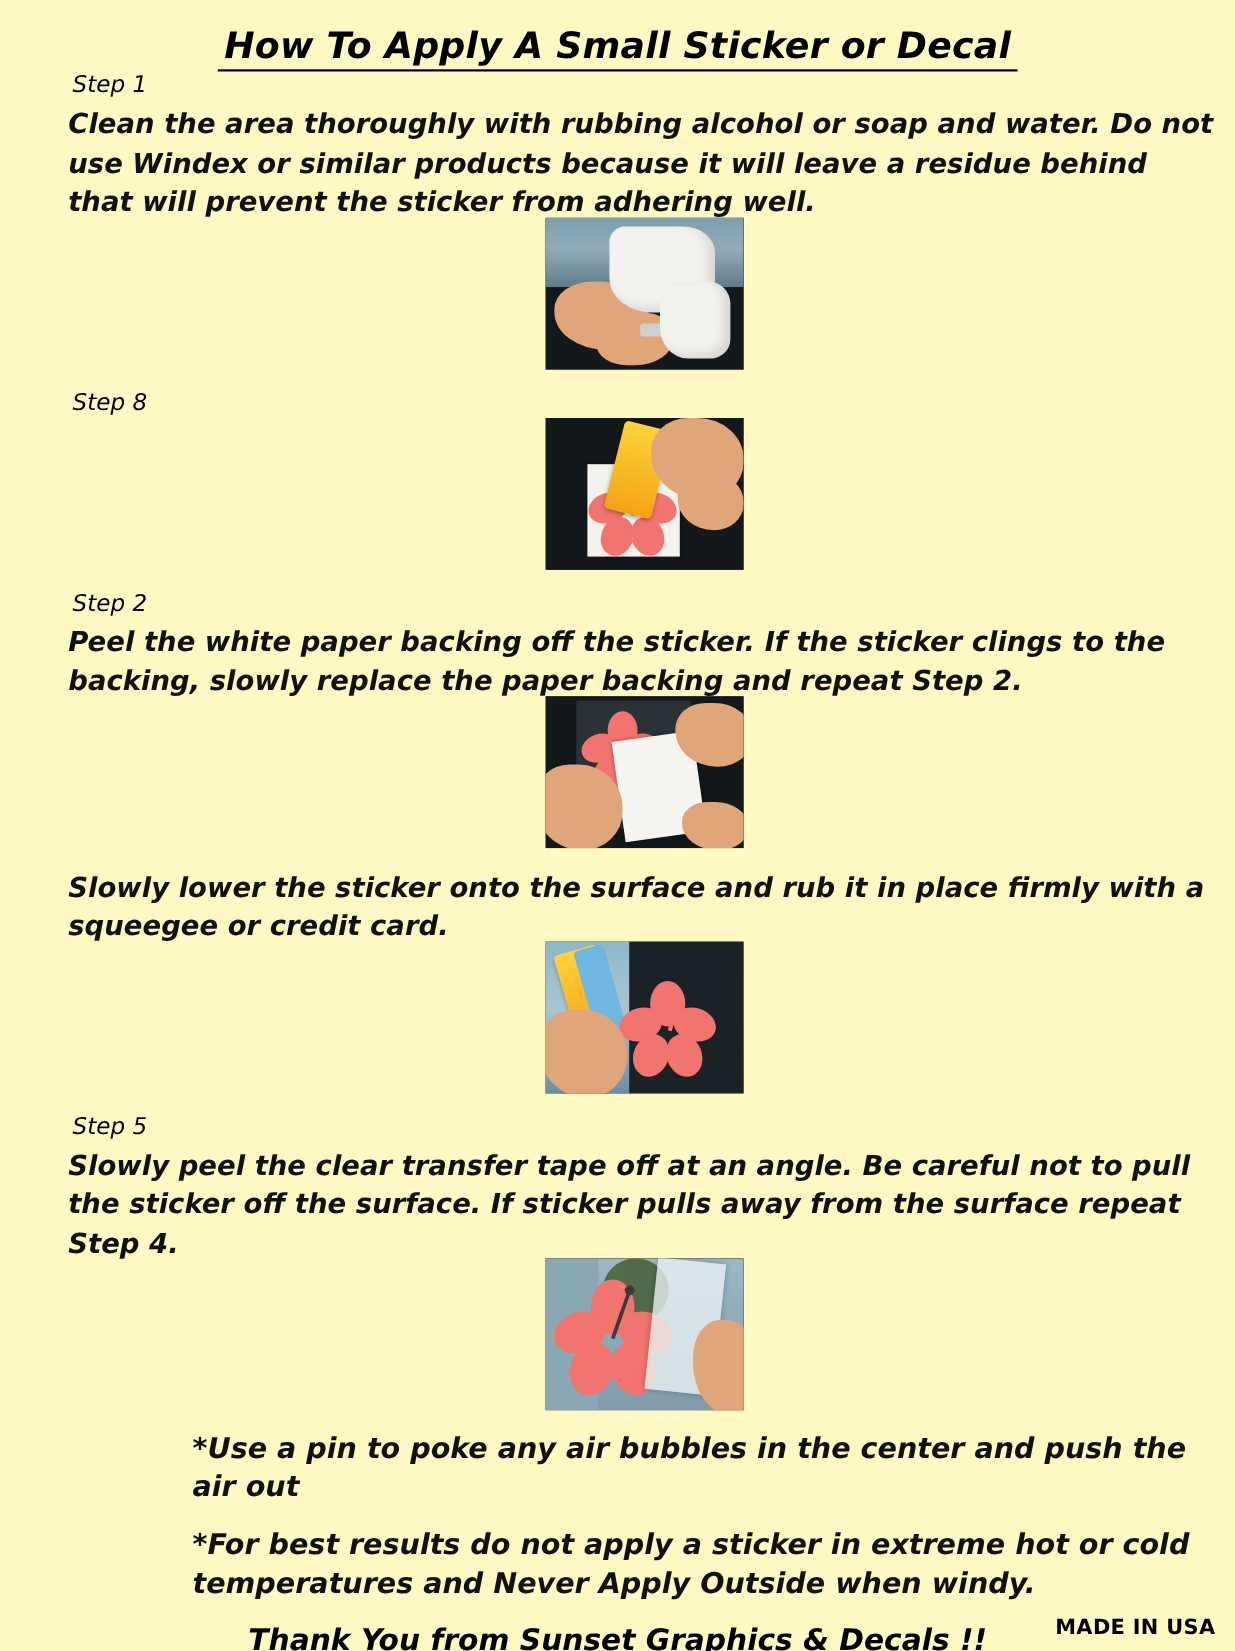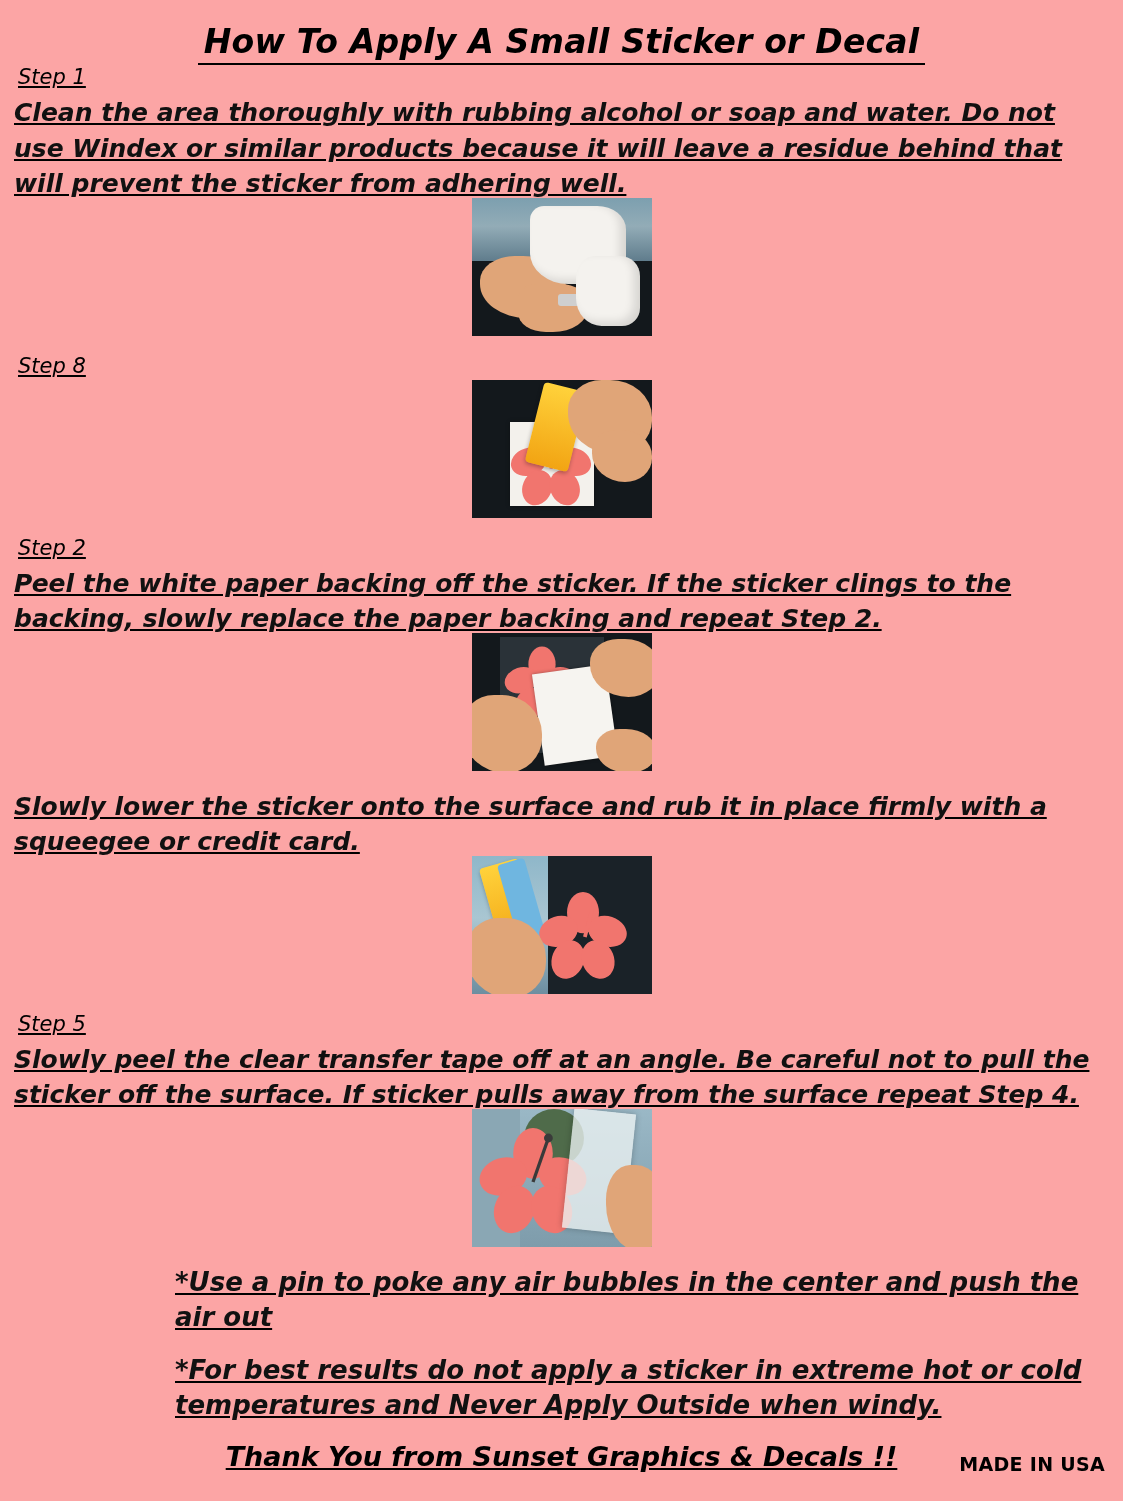--- a/index.html
+++ b/index.html
@@ -7,44 +7,44 @@
     padding: 0;
     background: #ffffff;
   }
   body {
     font-family: "DejaVu Sans", sans-serif;
   }
   #page {
     position: relative;
     width: 1123px;
     height: 1501px;
-    background: #fca5a5;
+    background: #fef9c3;
     overflow: hidden;
     box-sizing: border-box;
     padding: 0;
-    text-decoration: underline;
   }
   
   .title {
     text-align: center;
     font-style: italic;
     font-weight: bold;
     font-size: 33px;
     color: #000;
     padding-top: 22px;
     letter-spacing: 0.2px;
   }
   .title span {
     border-bottom: 2px solid #000;
     padding: 0 6px 2px 6px;
     display: inline-block;
   }
   
   .step-block {
     padding: 0 14px 0 14px;
+    margin-left: 48px;
   }
   .step-label {
     font-style: italic;
     font-size: 21px;
     color: #000;
     margin: 0 0 6px 4px;
   }
   .step-text {
     font-style: italic;
     font-weight: bold;
@@ -117,21 +117,21 @@
     text-align: center;
     font-style: italic;
     font-weight: bold;
     font-size: 27px;
     color: #000;
     margin-top: 18px;
   }
   .madein {
     position: absolute;
     right: 18px;
-    bottom: 26px;
+    bottom: 11px;
     font-weight: bold;
     font-size: 19px;
     color: #000;
     letter-spacing: 0.3px;
   }
   .sp-18 { height: 18px; }
 </style>
 </head>
 <body>
 

